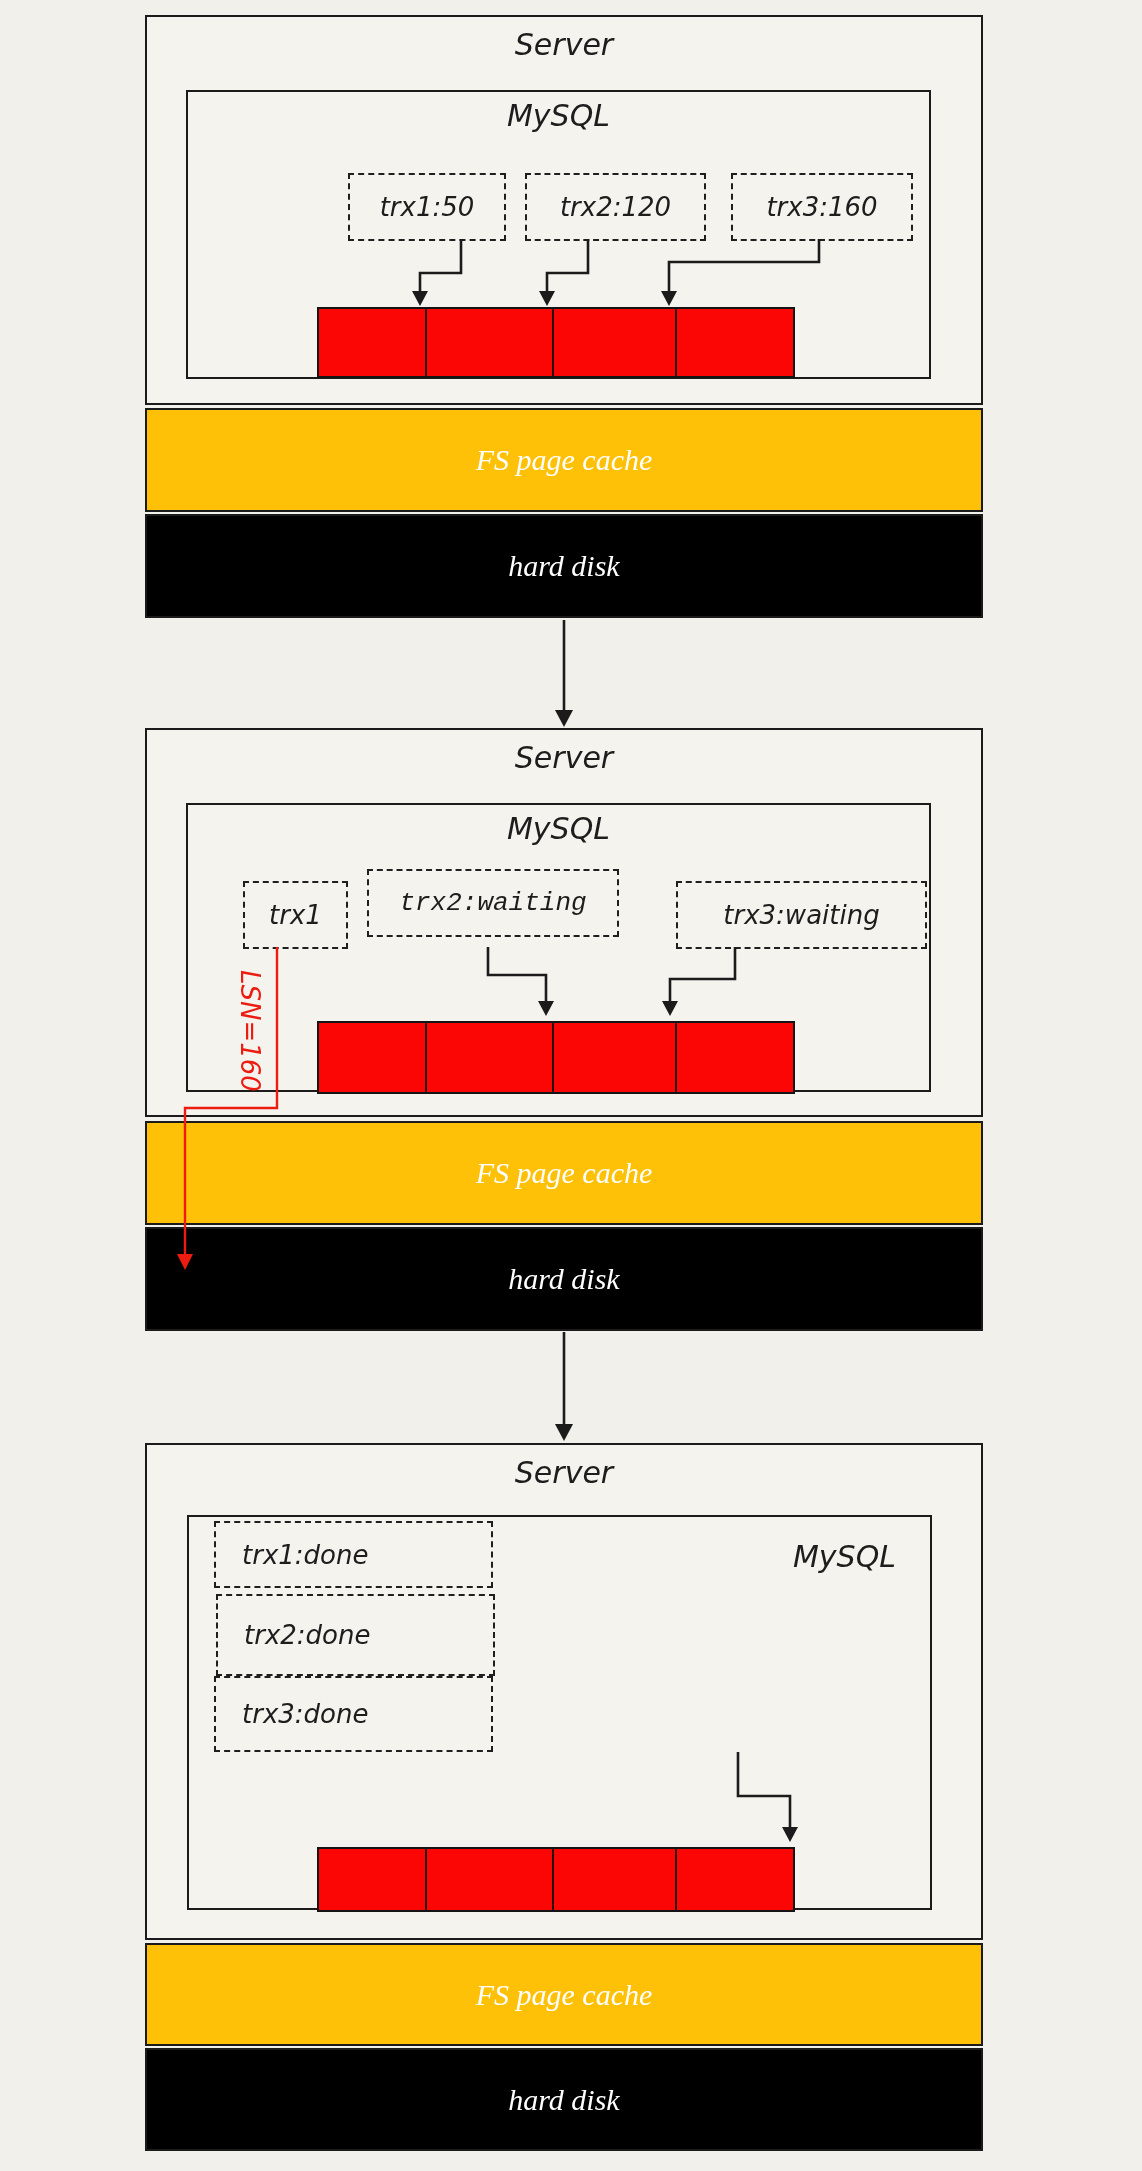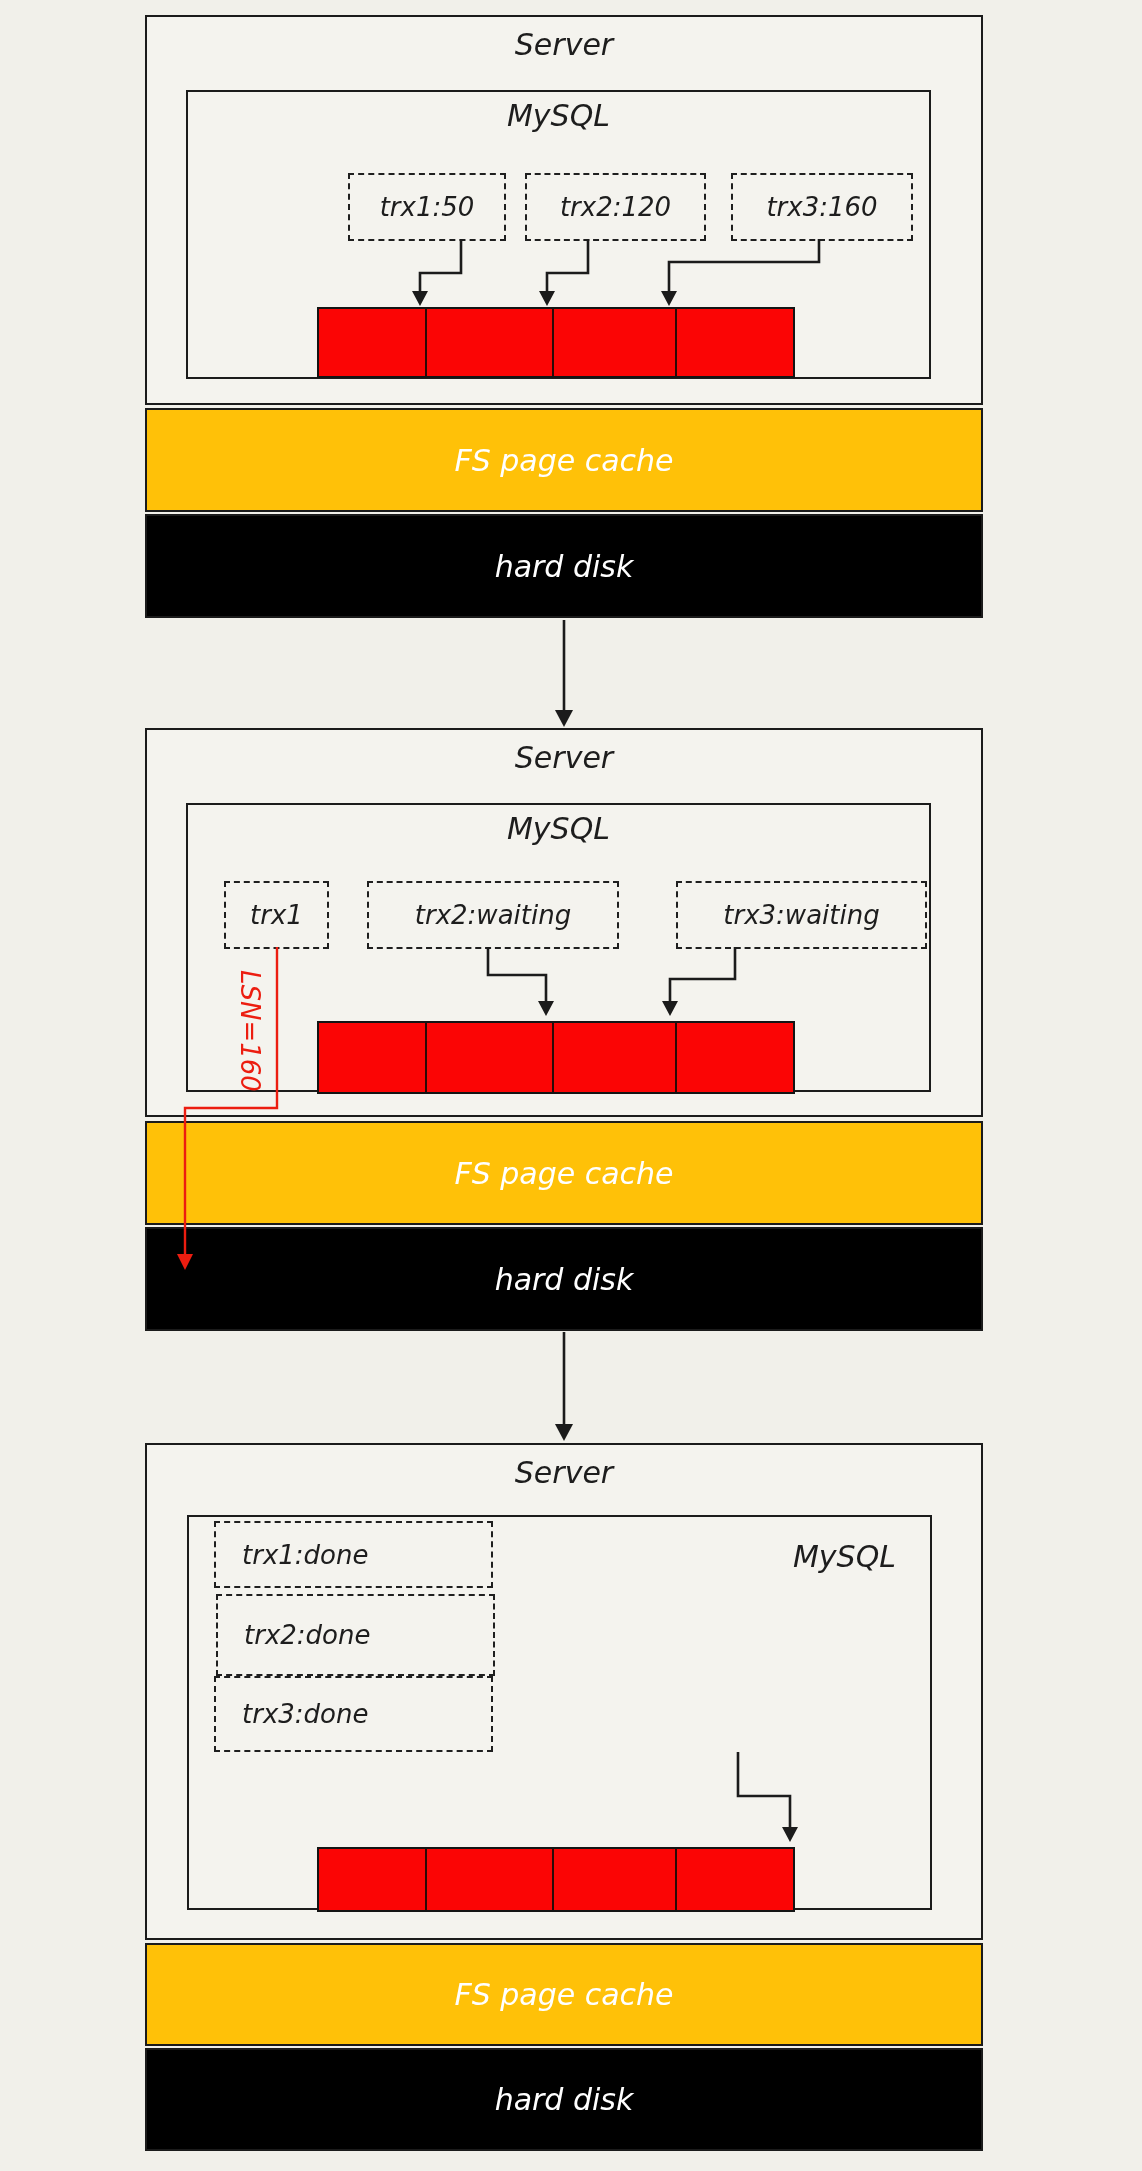--- a/index.html
+++ b/index.html
@@ -21,21 +21,21 @@
     display:flex;align-items:center;justify-content:center;
     font-style:italic;font-size:26px;color:#1d1d1d;white-space:nowrap;
   }
   .trx-left{justify-content:flex-start;padding-left:26px;}
   .bar{position:absolute;box-sizing:border-box;background:#fb0505;border:2.5px solid #141414;}
   .bar .div{position:absolute;top:0;bottom:0;width:2px;background:#2a0a07;}
   .band{
     position:absolute;box-sizing:border-box;border:2.5px solid #1b1b1b;
     display:flex;align-items:center;justify-content:center;
   }
-  .band span{font-style:italic;font-size:30px;color:#ffffff;}
+  .band span{font-style:italic;font-size:30px;color:#ffffff;font-family:Liberation Serif, serif;}
   .yellow{background:#ffc108;}
   .green{background:#000000;}
   .lsn{
     position:absolute;left:170px;top:1016px;width:160px;height:30px;
     transform:rotate(90deg);transform-origin:center center;
     color:#ec1d10;font-style:italic;font-size:26px;text-align:center;white-space:nowrap;
   }
   svg.overlay{position:absolute;left:0;top:0;pointer-events:none;}
   svg .blk{stroke:#1b1b1b;stroke-width:2.6;fill:none;}
   svg .red{stroke:#ec1d10;stroke-width:2.4;fill:none;}
@@ -75,24 +75,24 @@
   <div class="band green" style="left:145px;top:514px;width:838px;height:104px;">
     <span>hard disk</span>
   </div>
 
   <div class="box solid" style="left:145px;top:728px;width:838px;height:389px;">
     <div class="lbl title" style="top:10px;">Server</div>
 
     <div class="box solid" style="left:39px;top:73px;width:745px;height:289px;">
       <div class="lbl title" style="top:6px;">MySQL</div>
 
-      <div class="box dashed trx" style="left:36px;top:76px;width:105px;height:68px;">
+      <div class="box dashed trx" style="left:55px;top:76px;width:105px;height:68px;">
         <span>trx1</span>
       </div>
-      <div class="box dashed trx" style="left:179px;top:76px;width:252px;height:68px;">
+      <div class="box dashed trx" style="left:179px;top:64px;width:252px;height:68px;font-family:Liberation Mono, monospace;">
         <span>trx2:waiting</span>
       </div>
       <div class="box dashed trx" style="left:488px;top:76px;width:251px;height:68px;">
         <span>trx3:waiting</span>
       </div>
 
       <div class="bar" style="left:129px;top:216px;width:478px;height:73px;">
         <div class="div" style="left:106px;"></div>
         <div class="div" style="left:233px;"></div>
         <div class="div" style="left:356px;"></div>

